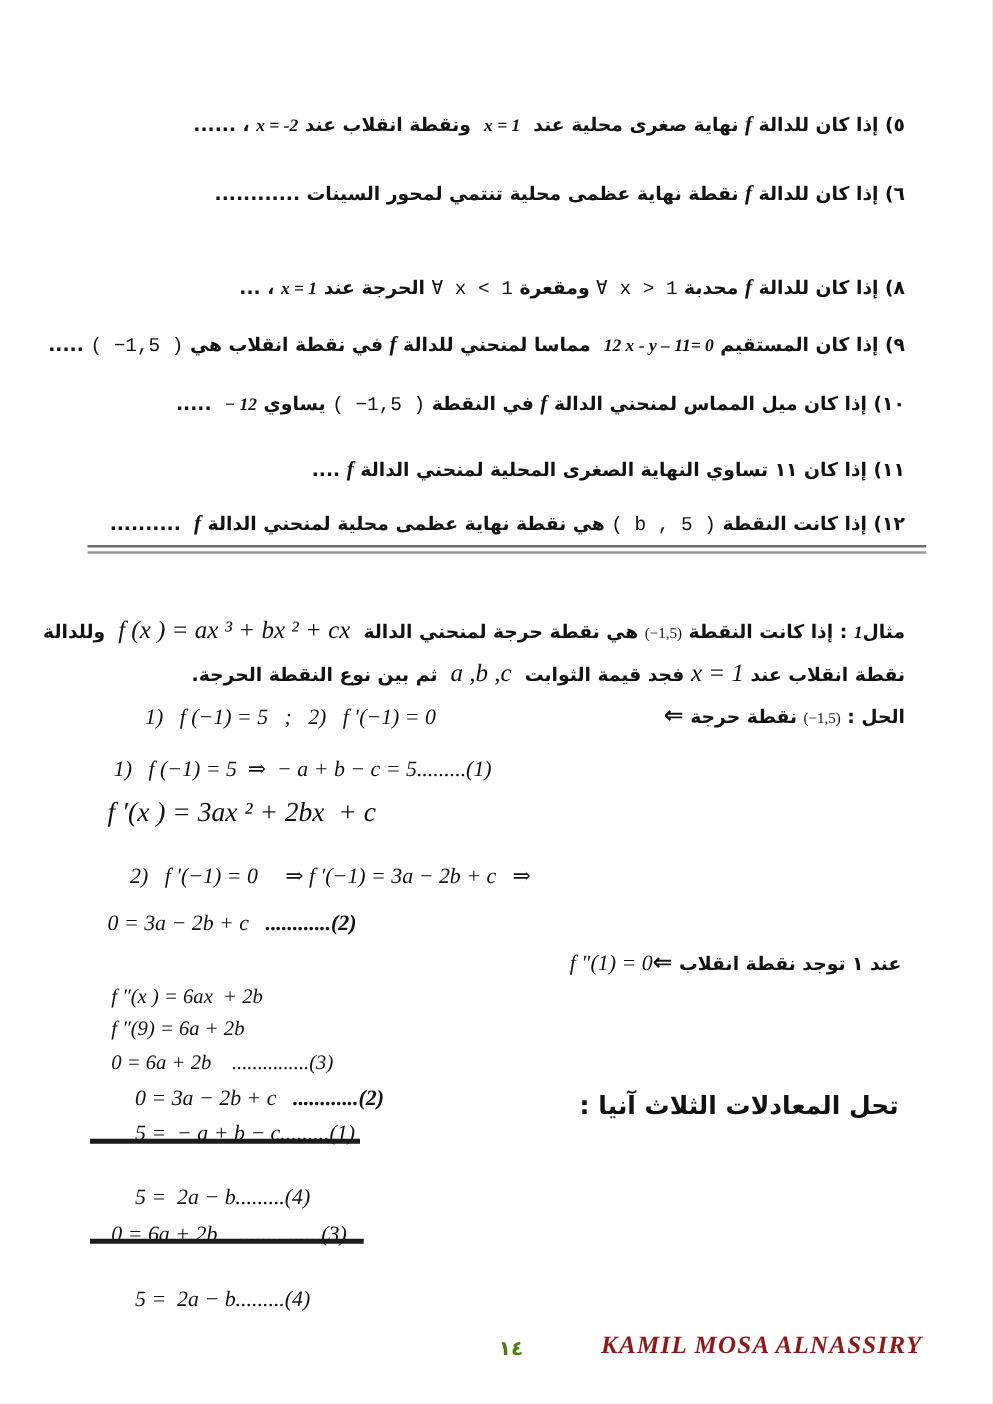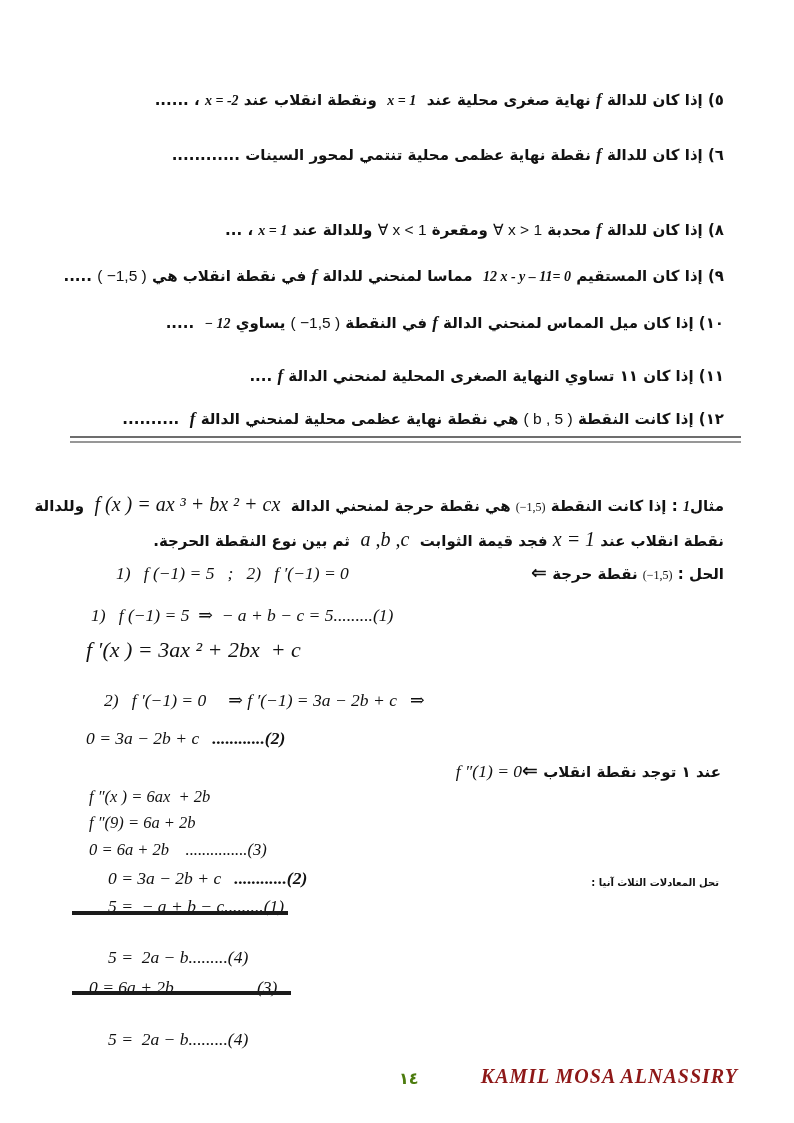--- a/index.html
+++ b/index.html
@@ -4,23 +4,23 @@
 <style>
   html,body{margin:0;padding:0;background:#e8e8e8;}
   .page{
     position:relative;width:794px;height:1123px;margin:0 auto;
     background:#ffffff;overflow:hidden;color:#111;
   }
   .row{position:absolute;white-space:pre;line-height:1.3;}
   .r{right:54px;direction:rtl;}
   .l{direction:ltr;}
   .ar{font-family:"DejaVu Sans",sans-serif;font-weight:bold;font-size:15px;color:#121212;}
-  .arn{font-family:"DejaVu Sans",sans-serif;font-weight:bold;font-size:10px;color:#121212;}
+  .arn{font-family:"DejaVu Sans",sans-serif;font-weight:bold;font-size:20px;color:#121212;}
   .f{font-family:"Liberation Serif","DejaVu Serif",serif;font-style:italic;font-weight:bold;font-size:17px;}
-  .mi{font-family:Liberation Sans, sans-serif;font-size:15.5px;}
+  .mi{font-family:Liberation Mono, monospace;font-size:15.5px;}
   .mb{font-family:"Liberation Serif","DejaVu Serif",serif;font-style:italic;font-weight:bold;font-size:14px;}
   .big{font-family:"Liberation Serif","DejaVu Serif",serif;font-size:12px;}
   .bigi{font-family:"Liberation Serif","DejaVu Serif",serif;font-style:italic;font-size:20px;}
   .m{font-family:"Liberation Serif","DejaVu Serif","DejaVu Sans",serif;font-style:italic;font-size:17.5px;}
   .mdb{font-family:"Liberation Serif","DejaVu Serif",serif;font-style:italic;font-weight:bold;font-size:17.5px;}
   .m2{font-family:Liberation Serif, serif;font-style:italic;font-size:22px;}
   .msm{font-family:"Liberation Serif","DejaVu Serif",serif;font-style:italic;font-size:16.5px;}
   .arrow{font-family:"DejaVu Sans",sans-serif;font-size:19px;font-weight:bold;}
   .sep{
     position:absolute;left:70px;right:53px;height:3px;
@@ -43,21 +43,21 @@
   <div class="row r" style="top:68px">
     <span class="ar">٥) إذا كان للدالة </span><span class="f" dir="ltr">f</span><span class="ar"> نهاية صغرى محلية عند  </span><span class="mb" dir="ltr">x = 1</span><span class="ar">  ونقطة انقلاب عند </span><span class="mb" dir="ltr">x = -2</span><span class="ar"> ، ......</span>
   </div>
 
   <div class="row r" style="top:123px">
     <span class="ar">٦) إذا كان للدالة </span><span class="f" dir="ltr">f</span><span class="ar"> نقطة نهاية عظمى محلية تنتمي لمحور السينات ............</span>
   </div>
 
 
   <div class="row r" style="top:198px">
-    <span class="ar">٨) إذا كان للدالة </span><span class="f" dir="ltr">f</span><span class="ar"> محدبة </span><span class="mi" dir="ltr">∀ x &gt; 1</span><span class="ar"> ومقعرة </span><span class="mi" dir="ltr">∀ x &lt; 1</span><span class="ar"> وللدالة عند </span><span class="mb" dir="ltr">x = 1</span><span class="ar"> ، ...</span>
+    <span class="ar">٨) إذا كان للدالة </span><span class="f" dir="ltr">f</span><span class="ar"> محدبة </span><span class="mi" dir="ltr">∀ x &gt; 1</span><span class="ar"> ومقعرة </span><span class="mi" dir="ltr">∀ x &lt; 1</span><span class="ar"> الحرجة عند </span><span class="mb" dir="ltr">x = 1</span><span class="ar"> ، ...</span>
   </div>
 
   <div class="row r" style="top:244px">
     <span class="ar">٩) إذا كان المستقيم </span><span class="mb" dir="ltr">12 x - y – 11= 0</span><span class="ar">  مماسا لمنحني للدالة </span><span class="f" dir="ltr">f</span><span class="ar"> في نقطة انقلاب هي </span><span class="mi" dir="ltr">( −1,5 )</span><span class="ar"> .....</span>
   </div>
 
   <div class="row r" style="top:291px">
     <span class="ar">١٠) إذا كان ميل المماس لمنحني الدالة </span><span class="f" dir="ltr">f</span><span class="ar"> في النقطة </span><span class="mi" dir="ltr">( −1,5 )</span><span class="ar"> يساوي </span><span class="mb" dir="ltr">− 12</span><span class="ar">  .....</span>
   </div>
 

